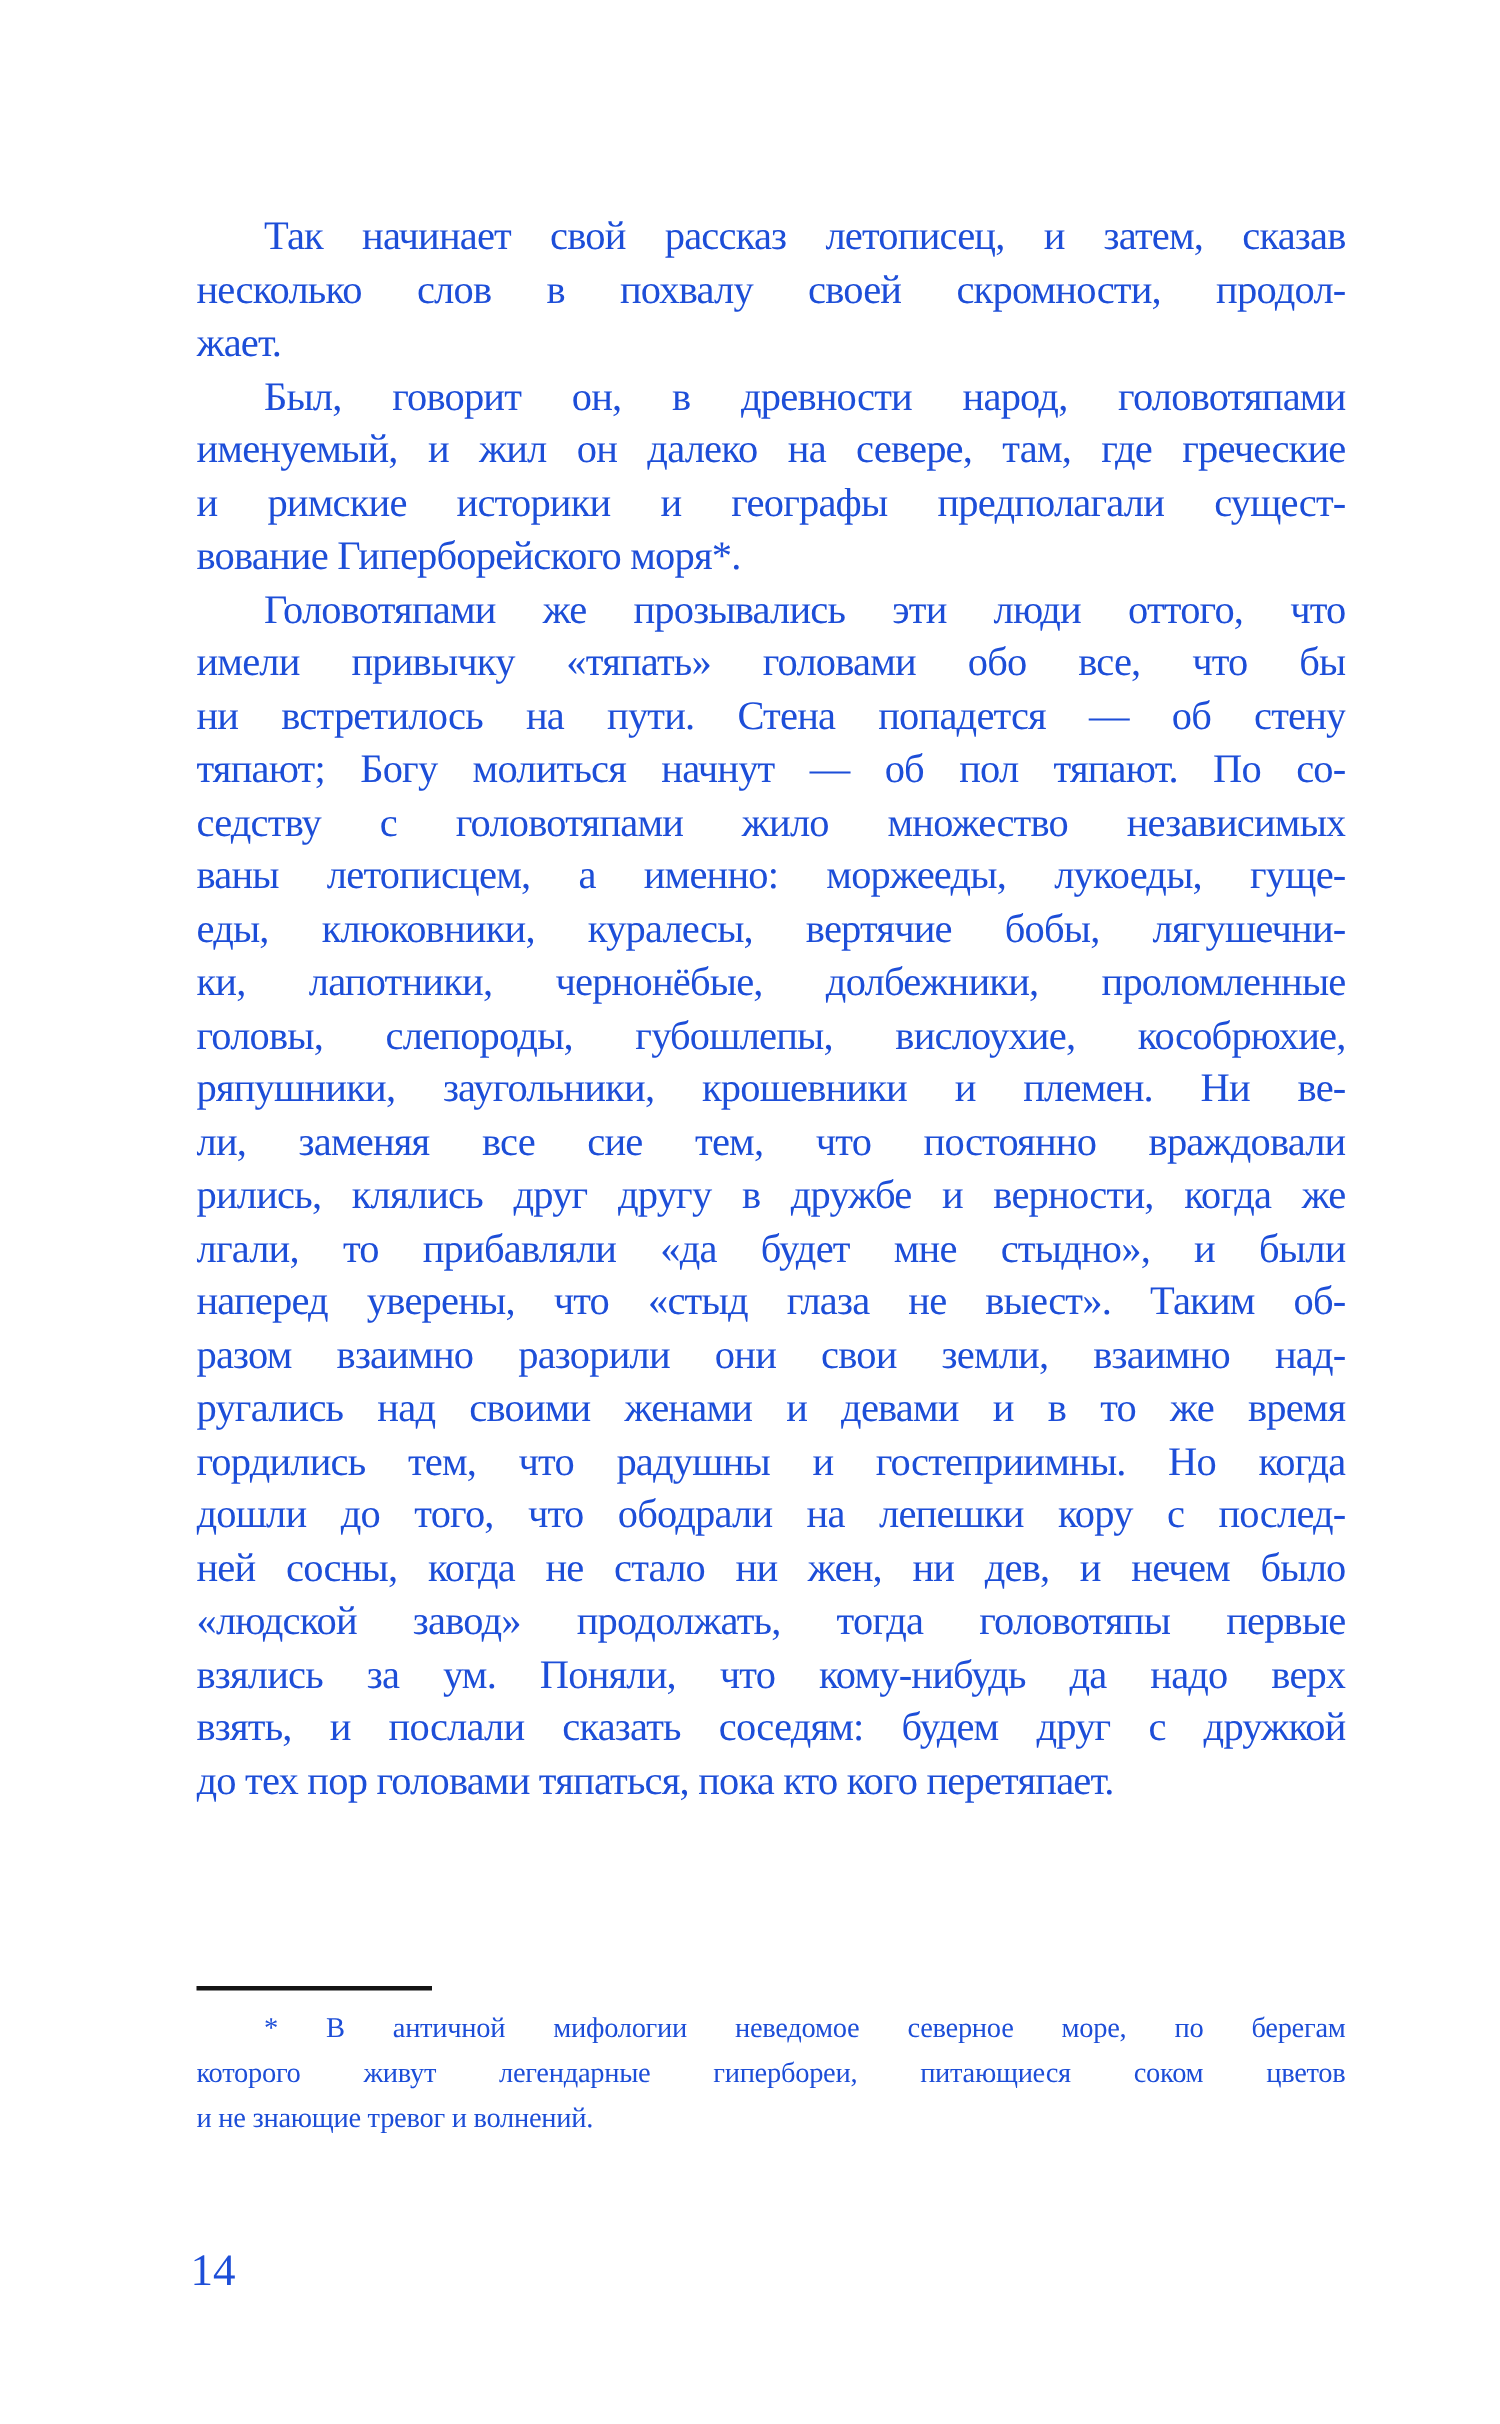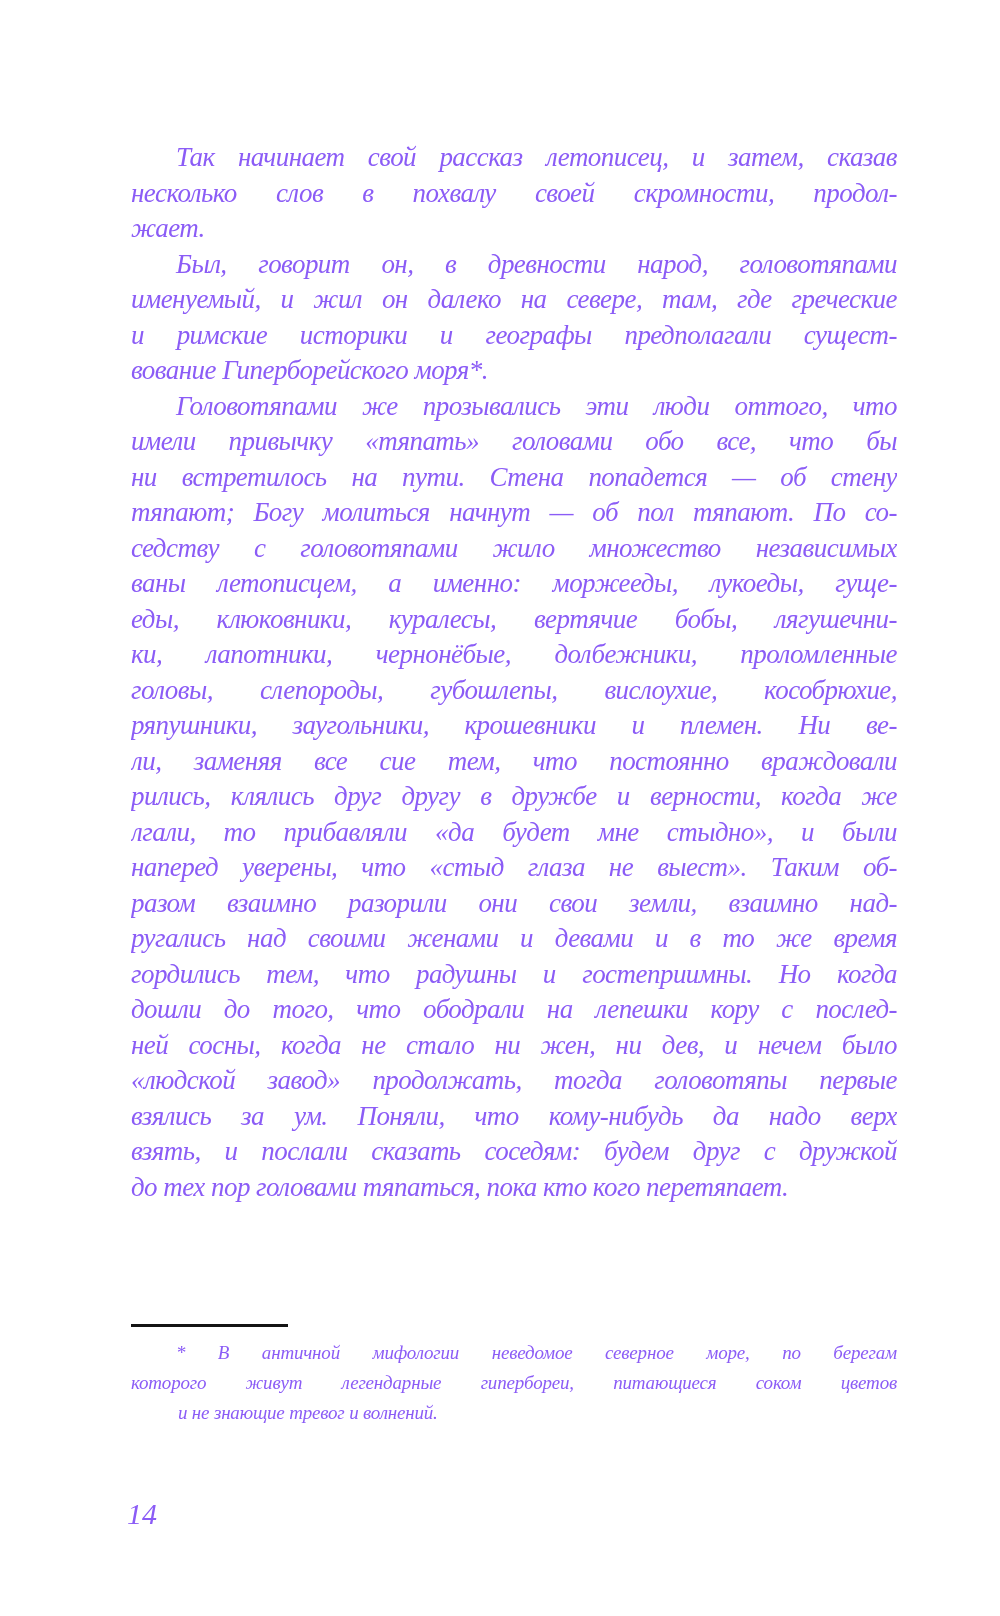--- a/index.html
+++ b/index.html
@@ -5,24 +5,23 @@
   html, body {
     margin: 0;
     padding: 0;
     background: #ffffff;
   }
   .page {
     position: relative;
     width: 924px;
     height: 1616px;
     background: #ffffff;
-    color: #8b5cf6;
+    color: #1d4ed8;
     font-family: "Liberation Serif", "DejaVu Serif", serif;
     overflow: hidden;
-    font-style: italic;
   }
   .text-block {
     position: absolute;
     left: 131px;
     top: 140px;
     width: 766px;
     font-size: 27px;
     line-height: 35.5px;
     letter-spacing: -0.02em;
   }
@@ -56,21 +55,20 @@
     letter-spacing: -0.01em;
   }
   .fn-line {
     text-align: justify;
     text-align-last: justify;
     overflow: hidden;
     max-height: 30px;
   }
   .fn-line.end {
     text-align-last: left;
-    margin-left: 47px;
   }
   .fn-line.indent {
     text-indent: 45px;
   }
   .page-number {
     position: absolute;
     left: 127px;
     top: 1496px;
     font-size: 30px;
     line-height: 36px;

